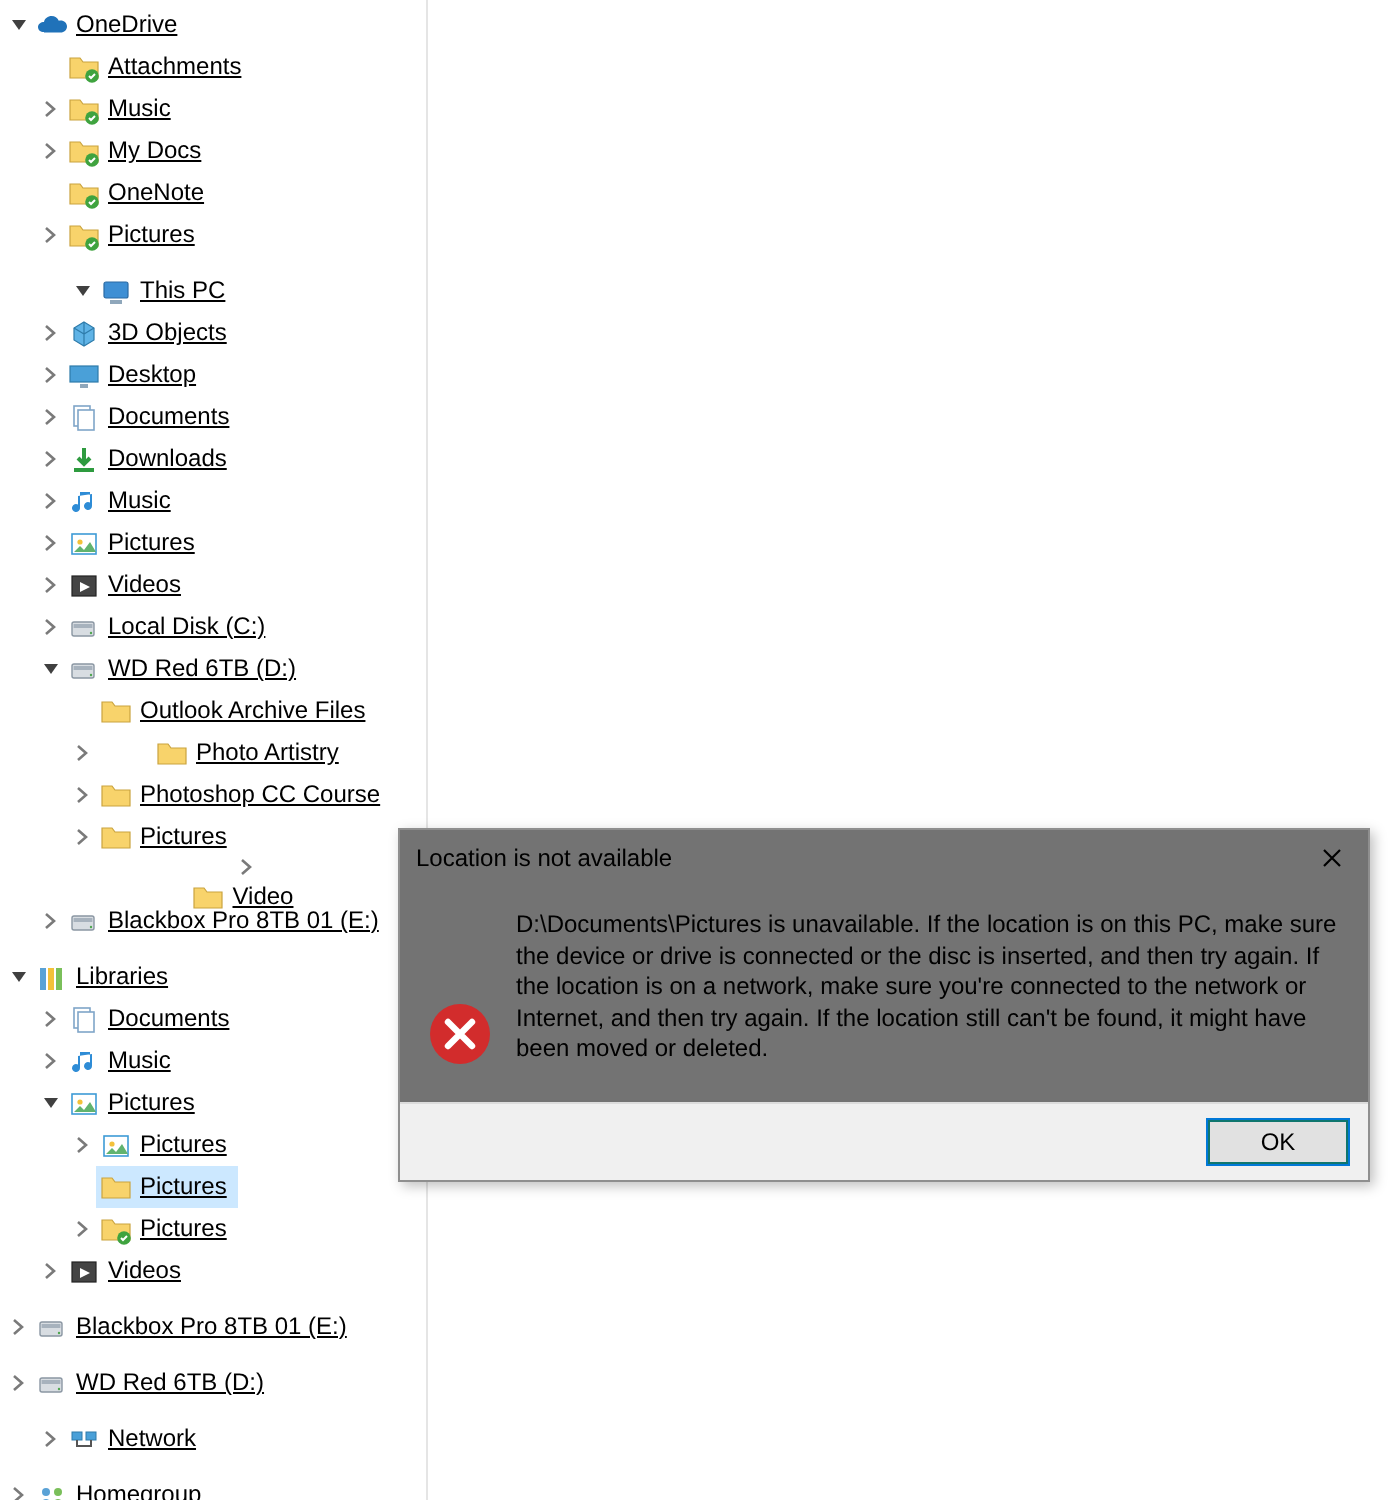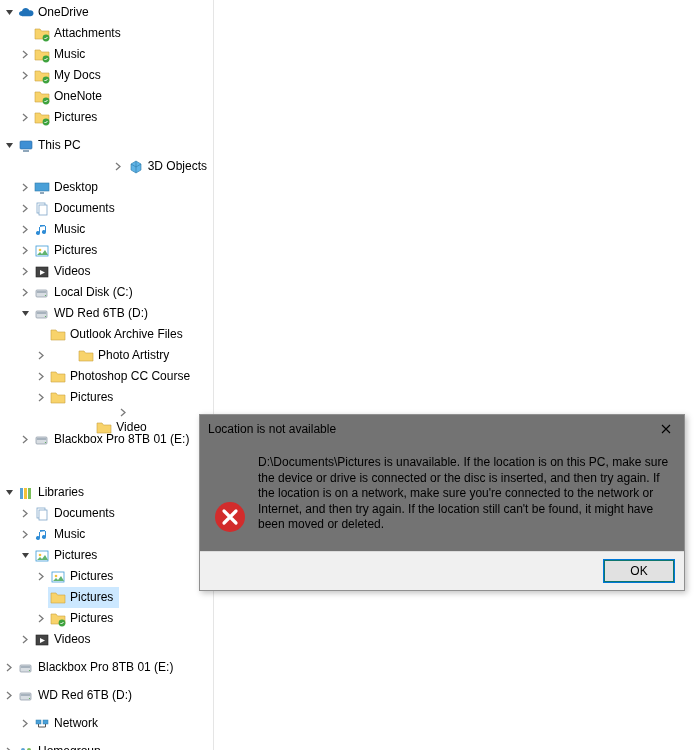--- a/index.html
+++ b/index.html
@@ -11,20 +11,21 @@
     background: #fff;
     width: 694px;
     height: 750px;
     overflow: hidden;
   }
   .workspace {
     display: flex;
     width: 694px;
     height: 750px;
     position: relative;
+    text-decoration: underline;
   }
   .sidebar {
     width: 213px;
     height: 750px;
     overflow-y: scroll;
     box-sizing: border-box;
     padding-top: 2px;
   }
   .sidebar::-webkit-scrollbar {
     width: 16px;
@@ -243,37 +244,37 @@
             <svg viewBox="0 0 16 16">
               <path d="M1 3h5l1.5 2H15v8H1z" fill="#f8d36b" stroke="#caa33f" stroke-width="0.6"></path>
               <circle cx="12" cy="12" r="3.4" fill="#3fa33f"></circle>
               <path d="M10.5 12l1 1 2-2" stroke="#fff" stroke-width="1" fill="none"></path>
             </svg>
           </span>
           <span class="label">Pictures</span>
         </span>
       </div>
       <div style="height: 7px;"></div>
-      <div class="tree-item" style="padding-left: 2px;">
+      <div class="tree-item" style="padding-left: 2px; margin-left: 32px;">
         <span class="chev">
           <svg viewBox="0 0 9 9">
             <path d="M1 2 L8 2 L4.5 7 Z" fill="#404040"></path>
           </svg>
         </span>
         <span class="label-wrap">
           <span class="icon">
             <svg viewBox="0 0 16 16">
               <rect x="2" y="3" width="12" height="8" rx="1" fill="#3e8fd4" stroke="#2a6aa3" stroke-width="0.6"></rect>
               <rect x="5" y="12" width="6" height="2" fill="#8fa7bb"></rect>
             </svg>
           </span>
           <span class="label">This PC</span>
         </span>
       </div>
-      <div class="tree-item" style="padding-left: 18px; justify-content: flex-end;">
+      <div class="tree-item" style="padding-left: 18px;">
         <span class="chev">
           <svg viewBox="0 0 9 9">
             <path d="M2 1 L6 4.5 L2 8" stroke="#7a7a7a" stroke-width="1.3" fill="none"></path>
           </svg>
         </span>
         <span class="label-wrap">
           <span class="icon">
             <svg viewBox="0 0 16 16">
               <path d="M8 2l5 3v6l-5 3-5-3V5z" fill="#5fb3e6" stroke="#2e7baa" stroke-width="0.6"></path>
               <path d="M8 2v12M3 5l5 3 5-3" stroke="#2e7baa" stroke-width="0.6" fill="none"></path>
@@ -305,20 +306,36 @@
           </svg>
         </span>
         <span class="label-wrap">
           <span class="icon">
             <svg viewBox="0 0 16 16">
               <rect x="3" y="2" width="8" height="10" fill="#fff" stroke="#7fa5c8" stroke-width="0.8"></rect>
               <rect x="5" y="4" width="8" height="10" fill="#fff" stroke="#7fa5c8" stroke-width="0.8"></rect>
             </svg>
           </span>
           <span class="label">Documents</span>
+        </span>
+      </div>
+      <div class="tree-item" style="padding-left: 18px;">
+        <span class="chev">
+          <svg viewBox="0 0 9 9">
+            <path d="M2 1 L6 4.5 L2 8" stroke="#7a7a7a" stroke-width="1.3" fill="none"></path>
+          </svg>
+        </span>
+        <span class="label-wrap">
+          <span class="icon">
+            <svg viewBox="0 0 16 16">
+              <path d="M8 2v8M5 7l3 3 3-3" stroke="#2e9b3f" stroke-width="2" fill="none"></path>
+              <rect x="3" y="12" width="10" height="2" fill="#2e9b3f"></rect>
+            </svg>
+          </span>
+          <span class="label">Downloads</span>
         </span>
       </div>
       <div class="tree-item" style="padding-left: 18px;">
         <span class="chev">
           <svg viewBox="0 0 9 9">
             <path d="M2 1 L6 4.5 L2 8" stroke="#7a7a7a" stroke-width="1.3" fill="none"></path>
           </svg>
         </span>
         <span class="label-wrap">
           <span class="icon">
@@ -478,21 +495,21 @@
             <svg viewBox="0 0 16 16">
               <rect x="2" y="5" width="11" height="7" rx="1" fill="#d8dde2" stroke="#8b97a3" stroke-width="0.7"></rect>
               <rect x="2.8" y="6" width="9.4" height="2" fill="#a7b2bd"></rect>
               <circle cx="11.5" cy="10.5" r="0.6" fill="#4fa54f"></circle>
             </svg>
           </span>
           <span class="label">Blackbox Pro 8TB 01 (E:)</span>
         </span>
       </div>
       <div style="height: 7px;"></div>
-      <div class="tree-item" style="padding-left: 2px; margin-top: 25px;">
+      <div class="tree-item" style="padding-left: 2px;">
         <span class="chev">
           <svg viewBox="0 0 9 9">
             <path d="M1 2 L8 2 L4.5 7 Z" fill="#404040"></path>
           </svg>
         </span>
         <span class="label-wrap">
           <span class="icon">
             <svg viewBox="0 0 16 16">
               <rect x="2" y="3" width="3" height="11" fill="#5aa2d6"></rect>
               <rect x="6" y="3" width="3" height="11" fill="#f3c13a"></rect>

